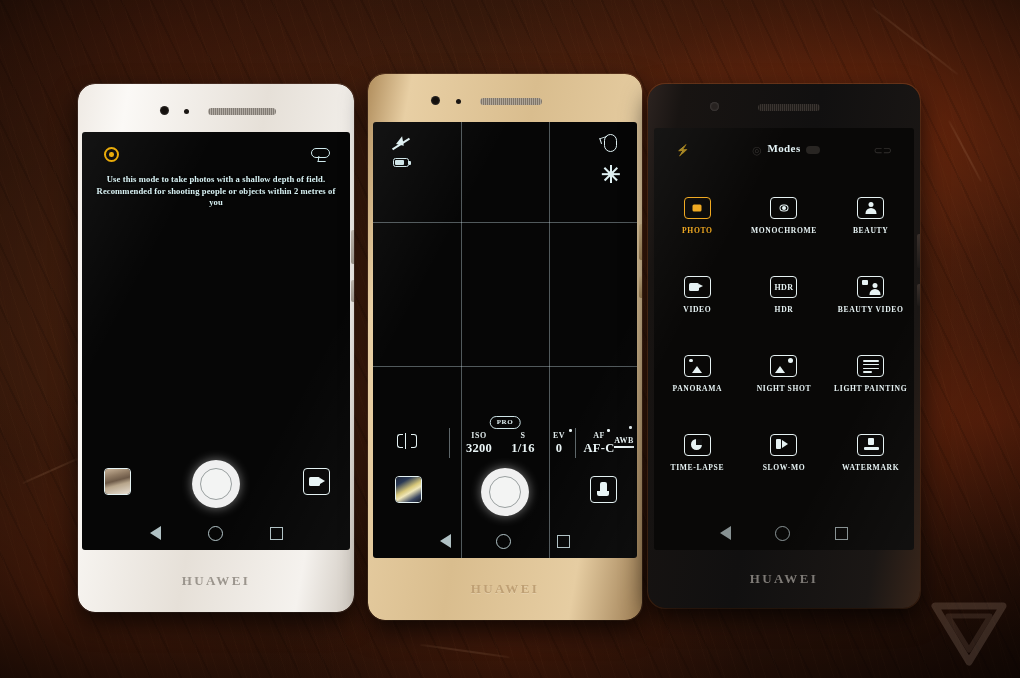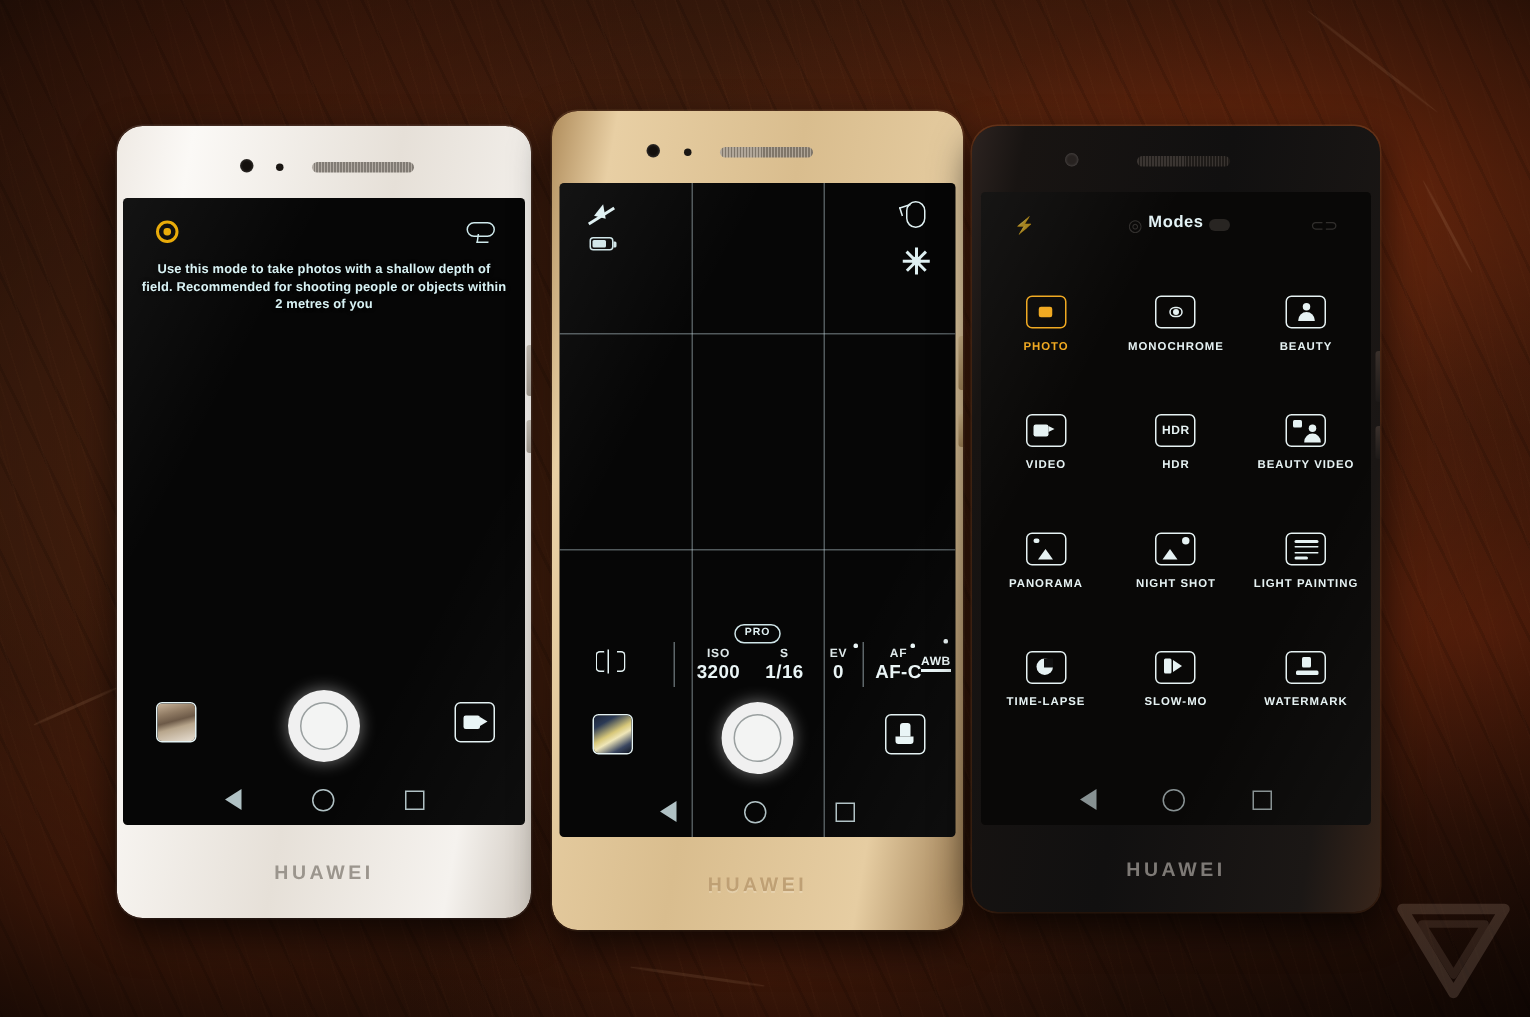--- a/index.html
+++ b/index.html
@@ -1,18 +1,18 @@
 <!DOCTYPE html>
 <html><head>
 <meta charset="utf-8">
 <style>
   html,body{margin:0;padding:0;background:#000;}
   body{width:1020px;height:678px;overflow:hidden;font-family:"Liberation Sans",sans-serif;}
 
-  #scene{position:relative;width:1020px;height:678px;overflow:hidden;}
+  #scene{position:relative;width:1020px;height:678px;overflow:hidden;font-family:Liberation Serif, serif;}
 
   
   .wood{position:absolute;inset:0;
     background:
       radial-gradient(ellipse 60% 45% at 88% 18%, rgba(150,52,16,.75) 0%, rgba(110,38,12,.35) 45%, rgba(0,0,0,0) 75%),
       radial-gradient(ellipse 50% 40% at 97% 62%, rgba(138,46,14,.6) 0%, rgba(90,30,10,.25) 50%, rgba(0,0,0,0) 80%),
       radial-gradient(ellipse 45% 38% at 4% 88%, rgba(118,42,14,.55) 0%, rgba(70,24,8,.2) 55%, rgba(0,0,0,0) 82%),
       radial-gradient(ellipse 40% 30% at 16% 6%, rgba(96,34,12,.45) 0%, rgba(0,0,0,0) 72%),
       radial-gradient(ellipse 30% 26% at 50% 96%, rgba(120,42,14,.42) 0%, rgba(0,0,0,0) 78%),
       linear-gradient(160deg,#3a1a0c 0%,#46200e 25%,#50240f 50%,#3c1a0b 75%,#2c1208 100%);

